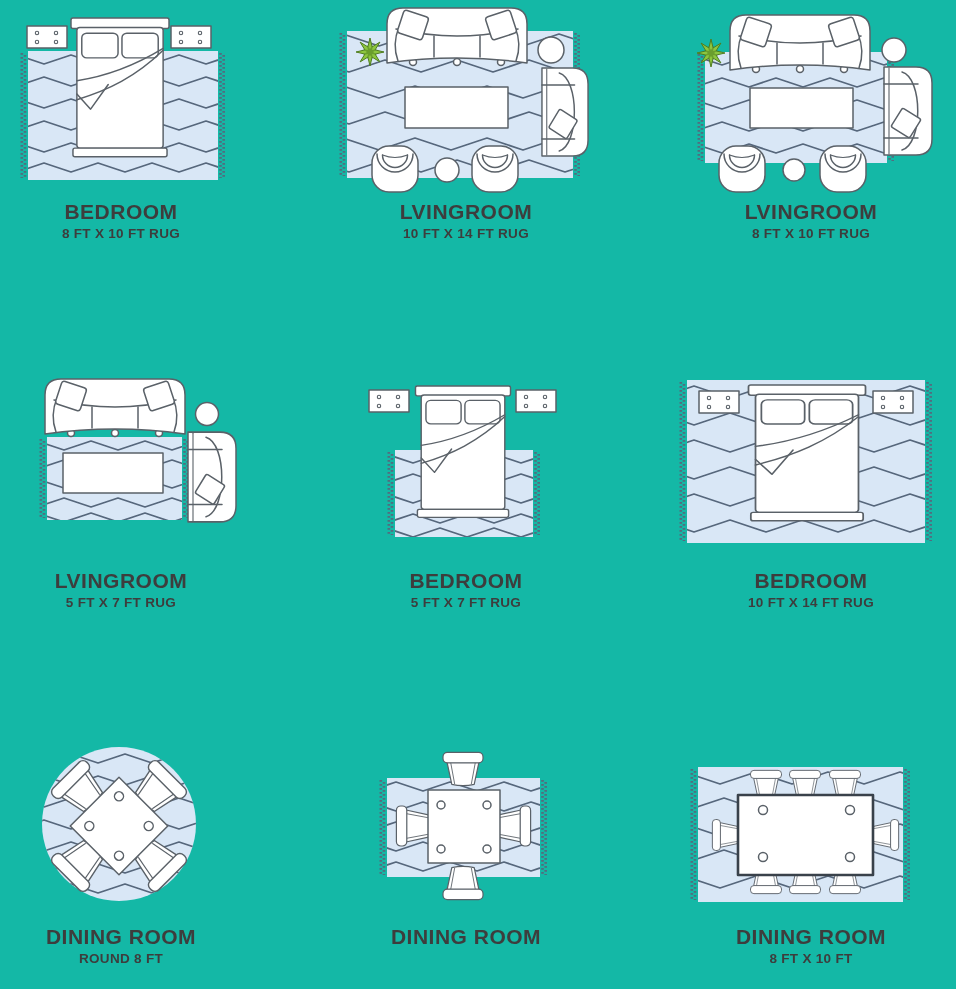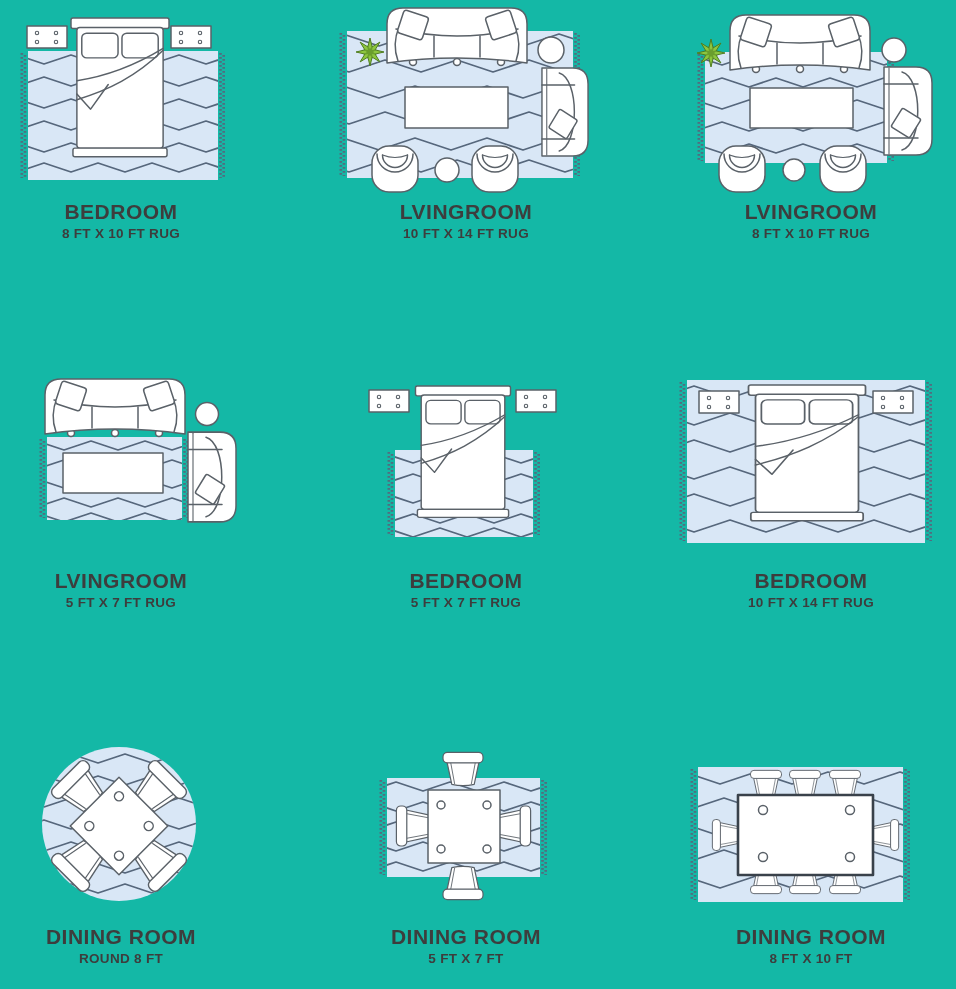--- a/index.html
+++ b/index.html
@@ -420,21 +420,20 @@
       <g>
         <rect class="f" x="109" y="70" width="72" height="73"></rect>
         <circle class="f" cx="122" cy="85" r="4"></circle>
           <circle class="f" cx="168" cy="85" r="4"></circle>
         <circle class="f" cx="122" cy="129" r="4"></circle>
           <circle class="f" cx="168" cy="129" r="4"></circle>
       </g>
     </svg>
     <div class="label c2" style="top:206px">
       <div class="room-title">DINING ROOM</div>
-      <div class="room-size">5 FT X 7 FT</div>
     </div>
   </div>
 
   <div class="panel" style="left:638px;top:720px">
     <svg viewBox="0 0 318 206" width="318" height="206">
       <defs>
           <clipPath id="c9">
             <rect x="60" y="47" width="205" height="135"></rect>
           </clipPath>
         </defs>

